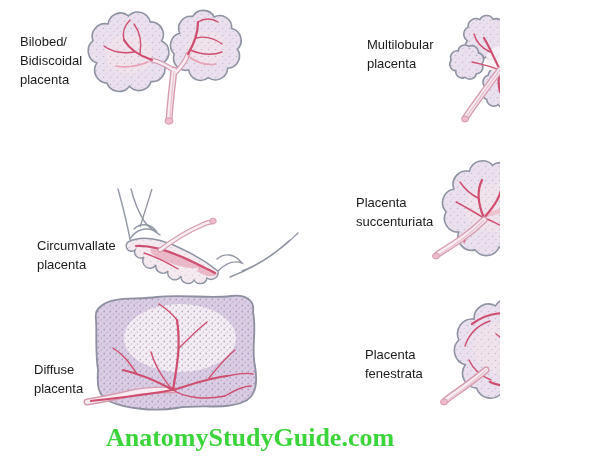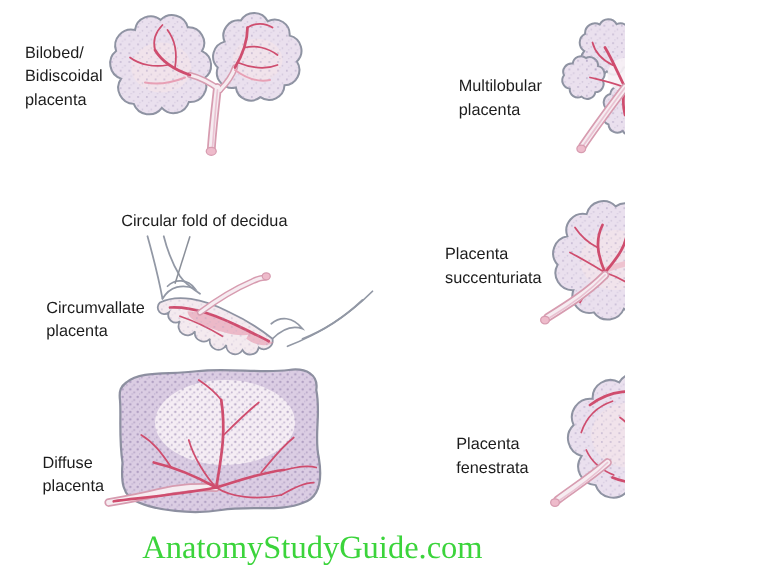--- a/index.html
+++ b/index.html
@@ -13,21 +13,21 @@
   .lbl{
     position:absolute;
     font:13px/1.45 "Liberation Sans",sans-serif;
     color:var(--label-text,#1c1c1c);
     white-space:pre-line;
   }
   .watermark{
     position:absolute;left:0;right:0;top:423px;
     text-align:center;
     font-family:"Liberation Serif",serif;
-    font-weight:400;font-size:26px;
+    font-weight:700;font-size:26px;
     color:var(--watermark-green,#3bd43b);
   }
   svg.art{position:absolute;overflow:visible;}
   
   .lobe{fill:var(--lobe-fill,#eae0ee);stroke:var(--lobe-outline,#8e93a2);stroke-width:1.6;}
   .lobeStip{fill:url(#stip);stroke:none;}
   .inner{fill:#f2e3ea;opacity:.85;stroke:none;}
   .ctr{fill:#f7f1f5;opacity:.9;stroke:none;}
   .vR{fill:none;stroke:var(--vessel-red,#cf4d6e);stroke-width:2.2;stroke-linecap:round;}
   .vR2{fill:none;stroke:var(--vessel-red,#cf4d6e);stroke-width:1.4;stroke-linecap:round;}
@@ -64,23 +64,22 @@
         <circle cx="1.2" cy="1.5" r="0.9" fill="#8d7ba8" opacity="0.6"></circle>
         <circle cx="4.4" cy="4" r="0.8" fill="#9a89b2" opacity="0.55"></circle>
         <circle cx="2.8" cy="5.2" r="0.5" fill="#8d7ba8" opacity="0.45"></circle>
       </pattern>
     </defs>
   </svg>
 
   <div class="lbl" style="left:20px;top:33px">Bilobed/
 Bidiscoidal
 placenta</div>
-  <div class="lbl" style="left:367px;top:60px">Multilobular
-placenta</div>
-  <div class="lbl" style="left:97px;top:168px">Circular fold of decidua</div>
+  <div class="lbl" style="left:367px;top:36px">Multilobular
+placenta</div>
   <div class="lbl" style="left:37px;top:237px">Circumvallate
 placenta</div>
   <div class="lbl" style="left:356px;top:194px">Placenta
 succenturiata</div>
   <div class="lbl" style="left:34px;top:361px">Diffuse
 placenta</div>
   <div class="lbl" style="left:365px;top:346px">Placenta
 fenestrata</div>
   <div class="lbl" style="left:565px;top:325px;font-size:14px">Hole</div>
 

